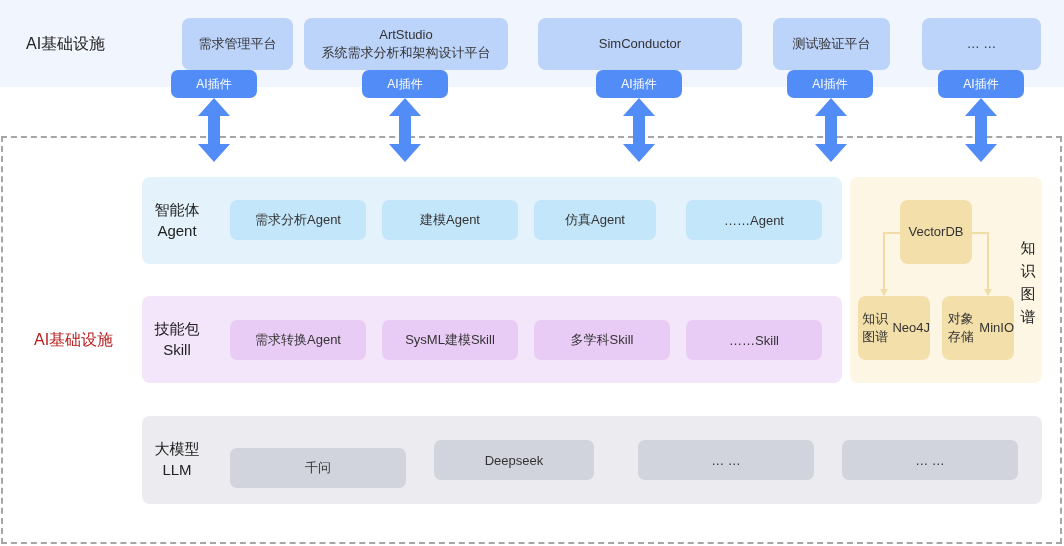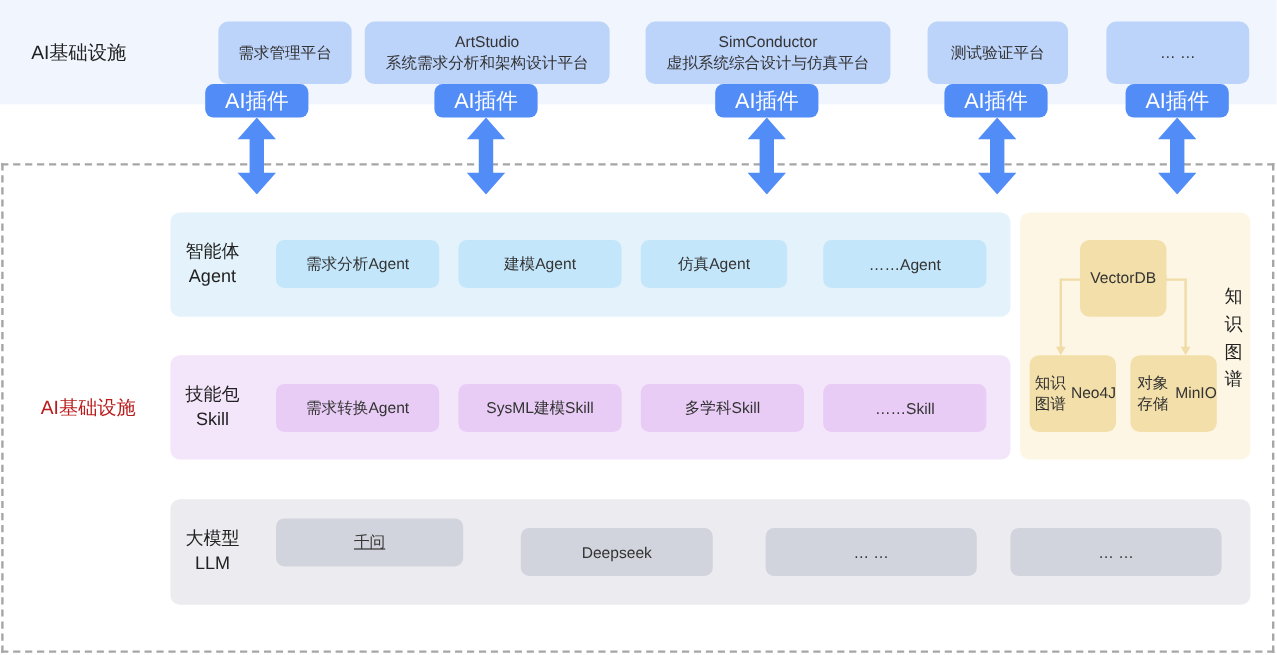--- a/index.html
+++ b/index.html
@@ -12,21 +12,21 @@
     .top-band { left: 0; top: 0; width: 1064px; height: 87px; background: #f1f5fd; }
     .toolchain-label { left: 26px; top: 34px; font-size: 16px; color: #222; }
     .tool-box {
       background: #bcd3fa; border-radius: 8px;
       display: flex; flex-direction: column; align-items: center; justify-content: center;
       font-size: 13px; line-height: 18px; color: #333; text-align: center;
       top: 18px; height: 52px;
     }
     .plugin-btn {
       background: #528cf7; color: #fff; border-radius: 7px;
-      font-size: 18px; display: flex; align-items: center; justify-content: center;
+      font-size: 12px; display: flex; align-items: center; justify-content: center;
       top: 70px; height: 28px; width: 86px;
     }
 
     
     .infra-frame {
       left: 1px; top: 136px; width: 1061px; height: 408px;
       border: 2px dashed #a6a6a6;
     }
     .infra-label { left: 34px; top: 330px; font-size: 16px; color: #b91c1c; }
 
@@ -73,21 +73,20 @@
 
 <div class="abs tool-box" style="left:154px;width:111px;margin-left:28px;">
   <span>需求管理平台</span>
 </div>
 <div class="abs tool-box" style="left:304px;width:204px;">
   <span>ArtStudio</span>
   <span>系统需求分析和架构设计平台</span>
 </div>
 <div class="abs tool-box" style="left:538px;width:204px;">
   <span>SimConductor</span>
-  <span>虚拟系统综合设计与仿真平台</span>
 </div>
 <div class="abs tool-box" style="left:773px;width:117px;">
   <span>测试验证平台</span>
 </div>
 <div class="abs tool-box" style="left:922px;width:119px;">
   <span>… …</span>
 </div>
 
 <div class="abs plugin-btn" style="left:171px;">AI插件</div>
 <div class="abs plugin-btn" style="left:362px;">AI插件</div>
@@ -142,21 +141,21 @@
 <div class="abs chip chip-skill" style="left:230px;top:320px;width:136px;">需求转换Agent</div>
 <div class="abs chip chip-skill" style="left:382px;top:320px;width:136px;">SysML建模Skill</div>
 <div class="abs chip chip-skill" style="left:534px;top:320px;width:136px;">多学科Skill</div>
 <div class="abs chip chip-skill" style="left:686px;top:320px;width:136px;">……Skill</div>
 
 <div class="abs layer layer-llm"></div>
 <div class="abs layer-title" style="left:152px;top:438px;">
   <div>大模型</div>
   <div>LLM</div>
 </div>
-<div class="abs chip chip-llm" style="left:230px;top:432px;width:156px;text-decoration:underline;">千问</div>
+<div class="abs chip chip-llm" style="left:230px;top:448px;width:176px;">千问</div>
 <div class="abs chip chip-llm" style="left:434px;top:440px;width:160px;">Deepseek</div>
 <div class="abs chip chip-llm" style="left:638px;top:440px;width:176px;">… …</div>
 <div class="abs chip chip-llm" style="left:842px;top:440px;width:176px;">… …</div>
 
 <div class="abs layer layer-kg"></div>
 <svg class="abs kg-connectors" viewBox="0 0 192 206">
   <g stroke="#f0dca6" stroke-width="2" fill="none">
     <polyline points="52,56 34,56 34,114"></polyline>
     <polyline points="120,56 138,56 138,114"></polyline>
   </g>

